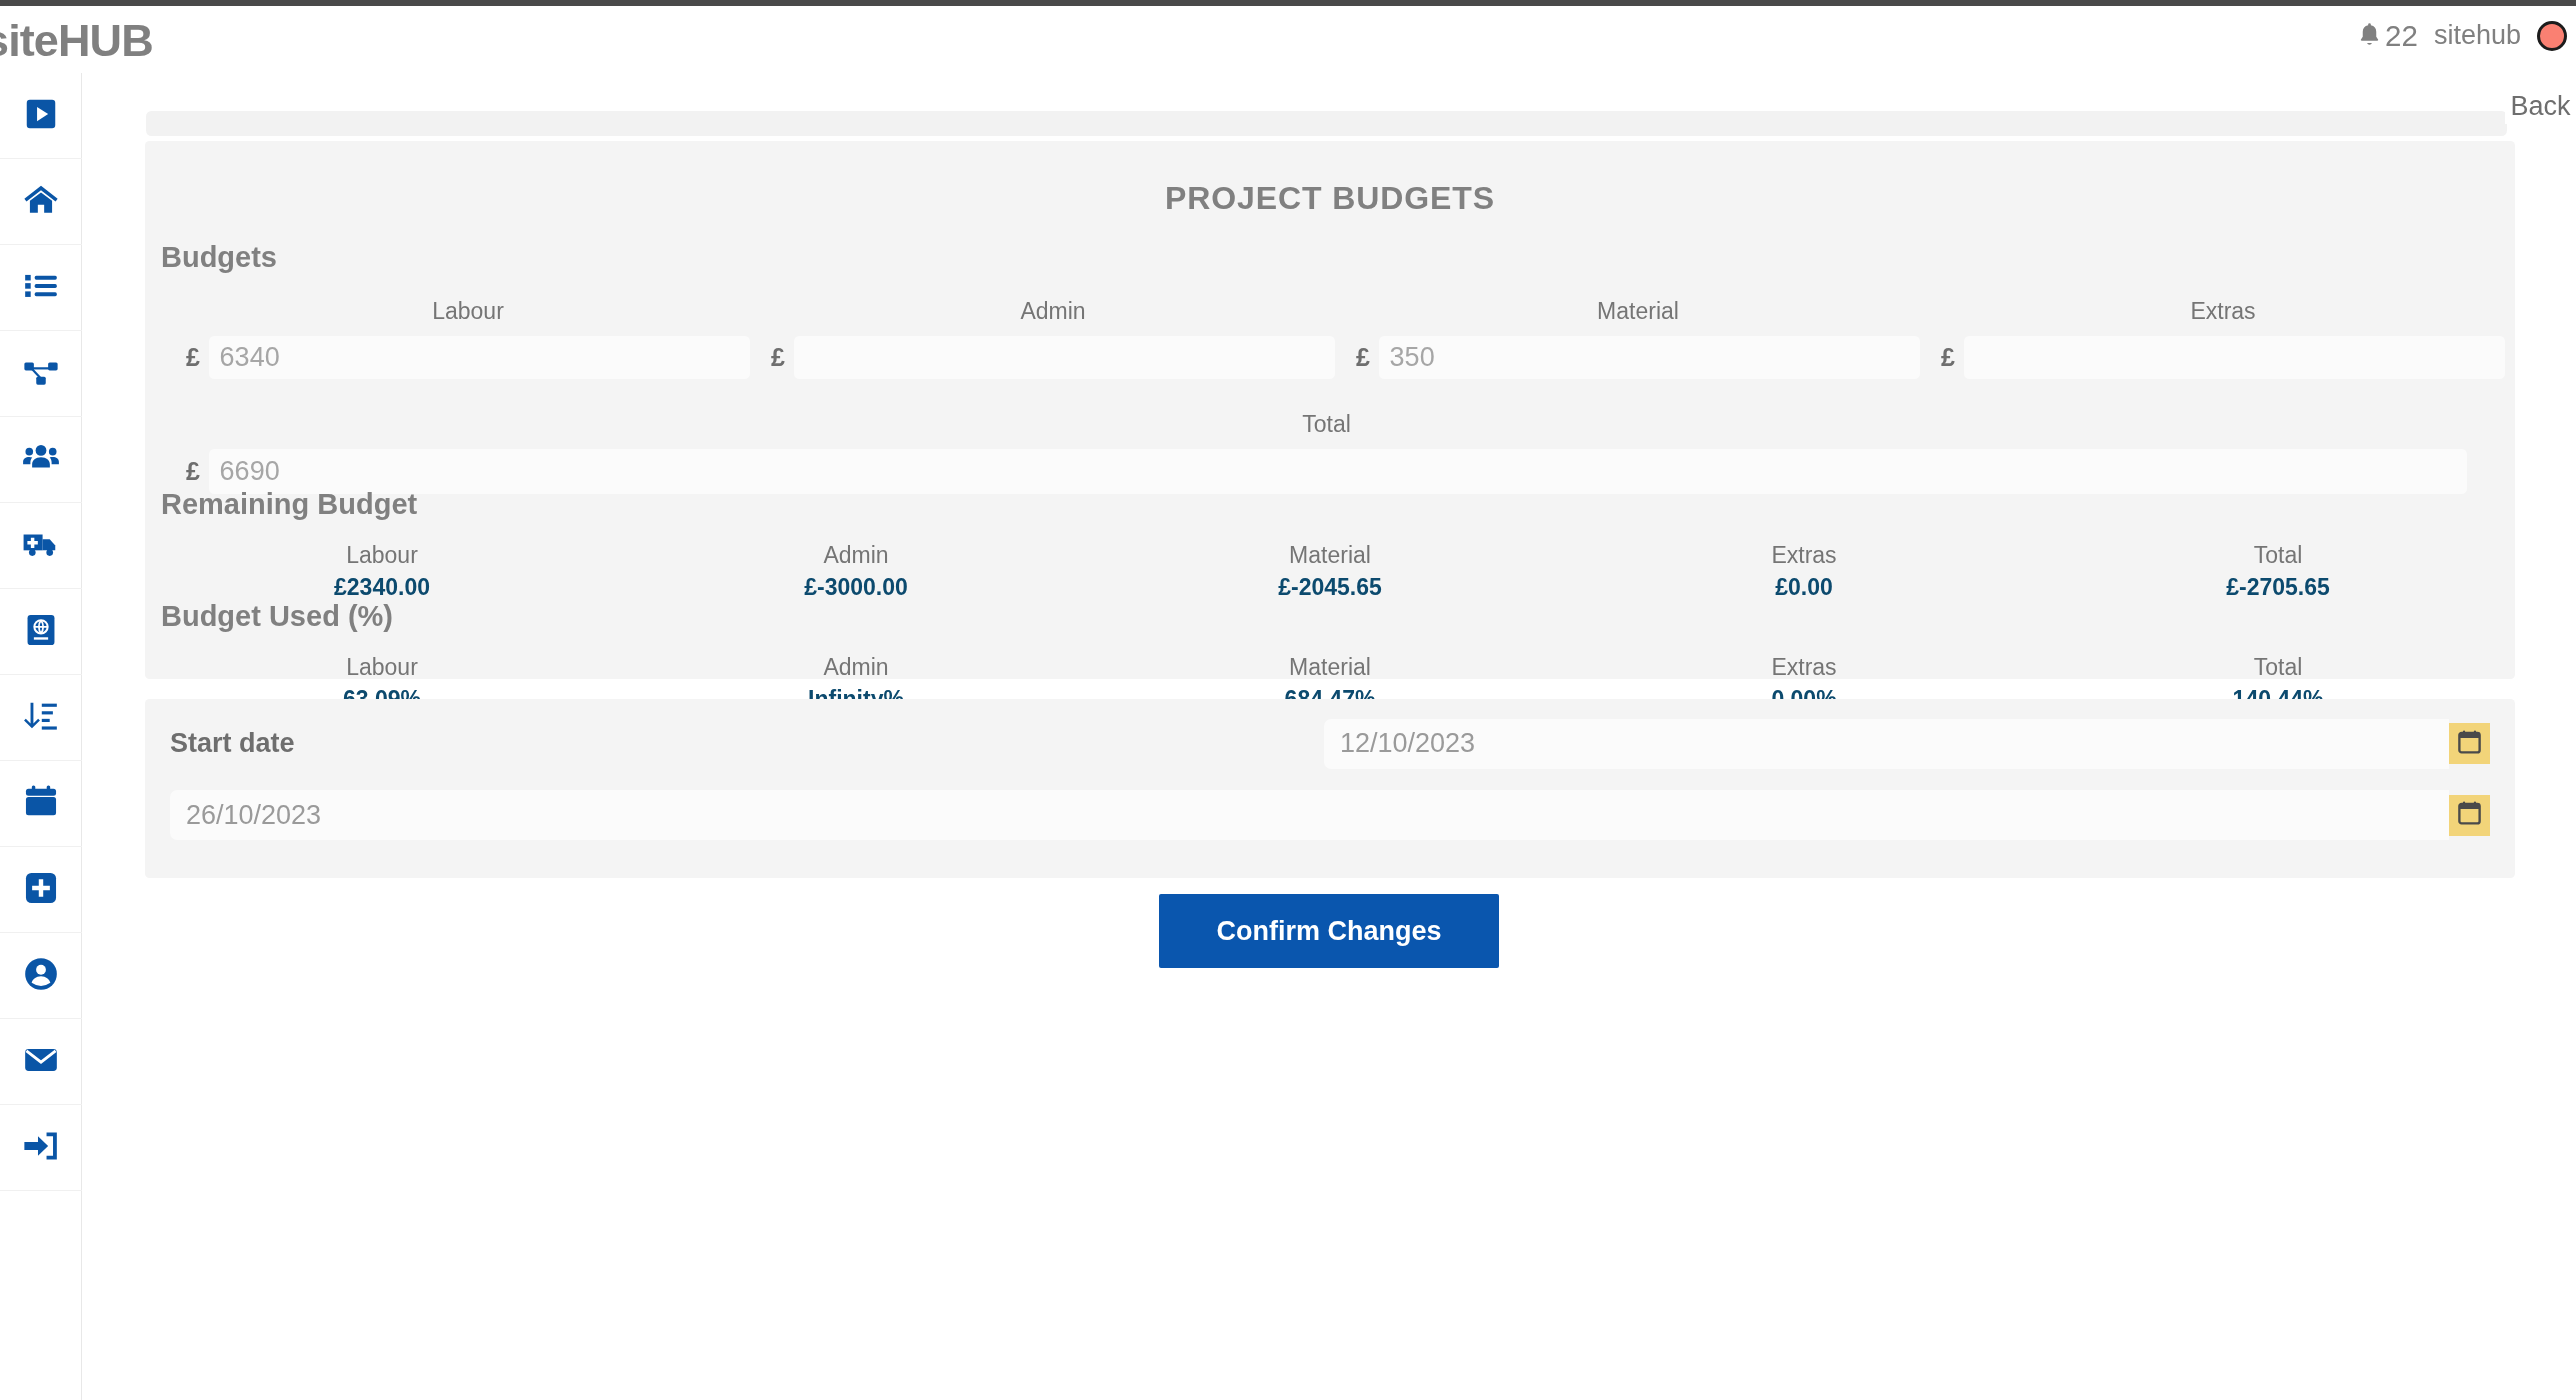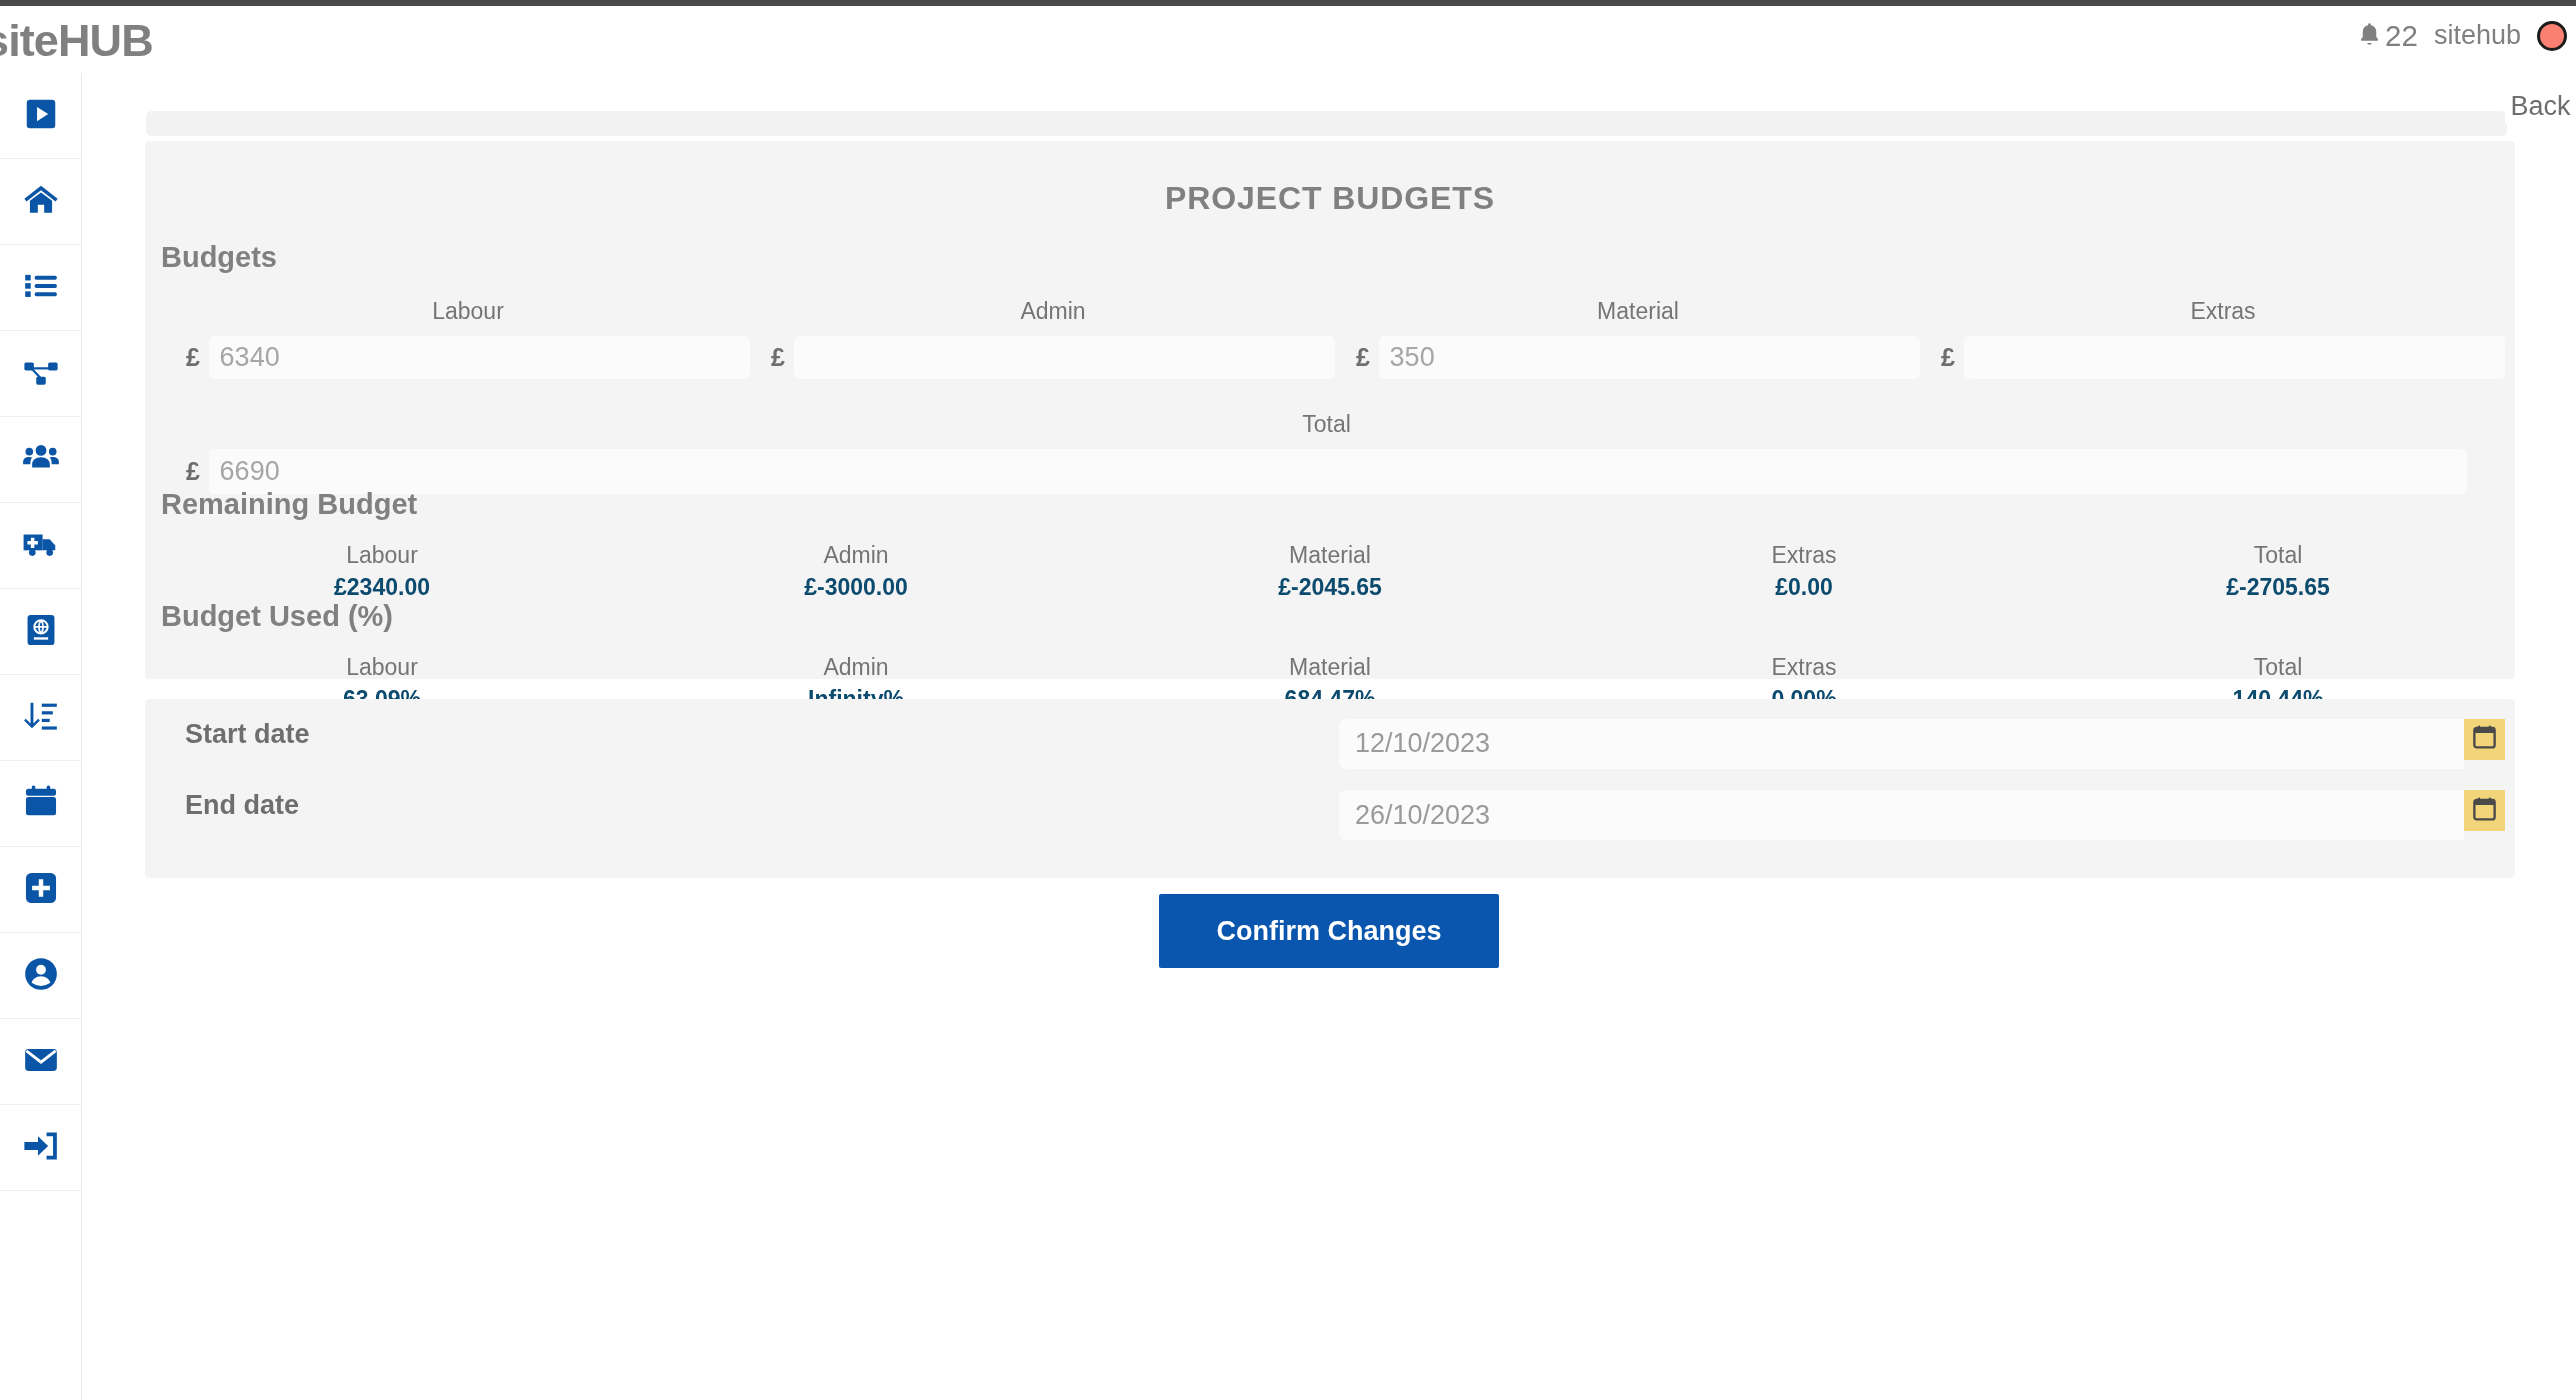--- a/index.html
+++ b/index.html
@@ -212,21 +212,21 @@
     height: 179px;
     background: #f4f4f4;
     border-radius: 4.5px;
   }
   .date-row {
     position: absolute;
     left: 25px;
     width: 2320px;
     height: 50px;
     display: flex;
-    margin-left: 15px;
+    align-items: center;
   }
   #start-row { top: 19.7px; }
   #end-row { top: 91px; }
   .date-label {
     width: 1154px;
     font-size: 27px;
     font-weight: bold;
     color: #6e6e6e;
   }
   .date-input {
@@ -551,21 +551,20 @@
               <rect x="6.2" y="1.4" width="1.9" height="3.6" rx=".9"></rect>
               <rect x="15.9" y="1.4" width="1.9" height="3.6" rx=".9"></rect>
               <rect x="3" y="3.4" width="18" height="17.4" rx="2" fill="none" stroke="#4a4a4a" stroke-width="2.1"></rect>
               <rect x="3" y="3.4" width="18" height="4.6" rx="1"></rect>
             </svg>
         </span>
       </button>
     </div>
 
     <div id="end-row" class="date-row">
-      <span class="date-label">End date</span>
       <input class="date-input" type="text" placeholder="dd/mm/yyyy" value="26/10/2023" style="">
       <button class="cal-btn">
         <span>
           <svg viewBox="0 0 24 24">
               <rect x="6.2" y="1.4" width="1.9" height="3.6" rx=".9"></rect>
               <rect x="15.9" y="1.4" width="1.9" height="3.6" rx=".9"></rect>
               <rect x="3" y="3.4" width="18" height="17.4" rx="2" fill="none" stroke="#4a4a4a" stroke-width="2.1"></rect>
               <rect x="3" y="3.4" width="18" height="4.6" rx="1"></rect>
             </svg>
         </span>

